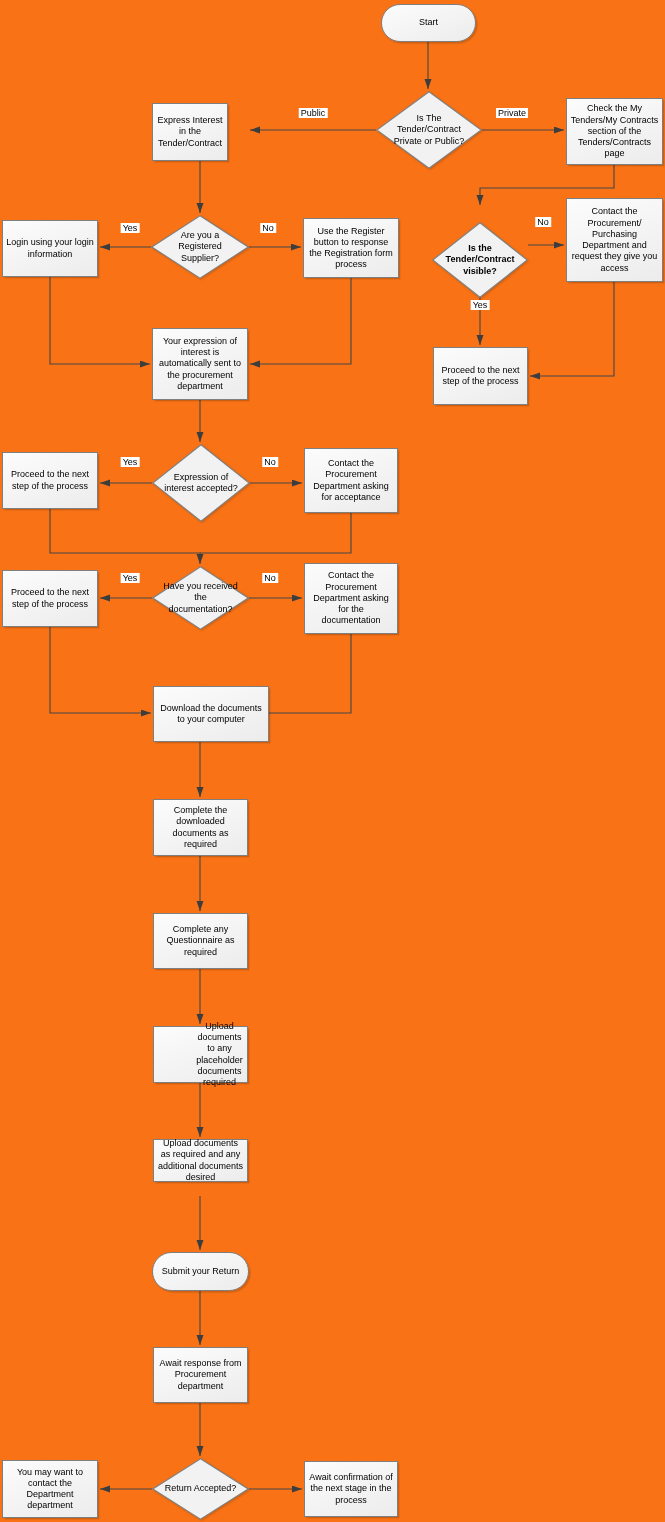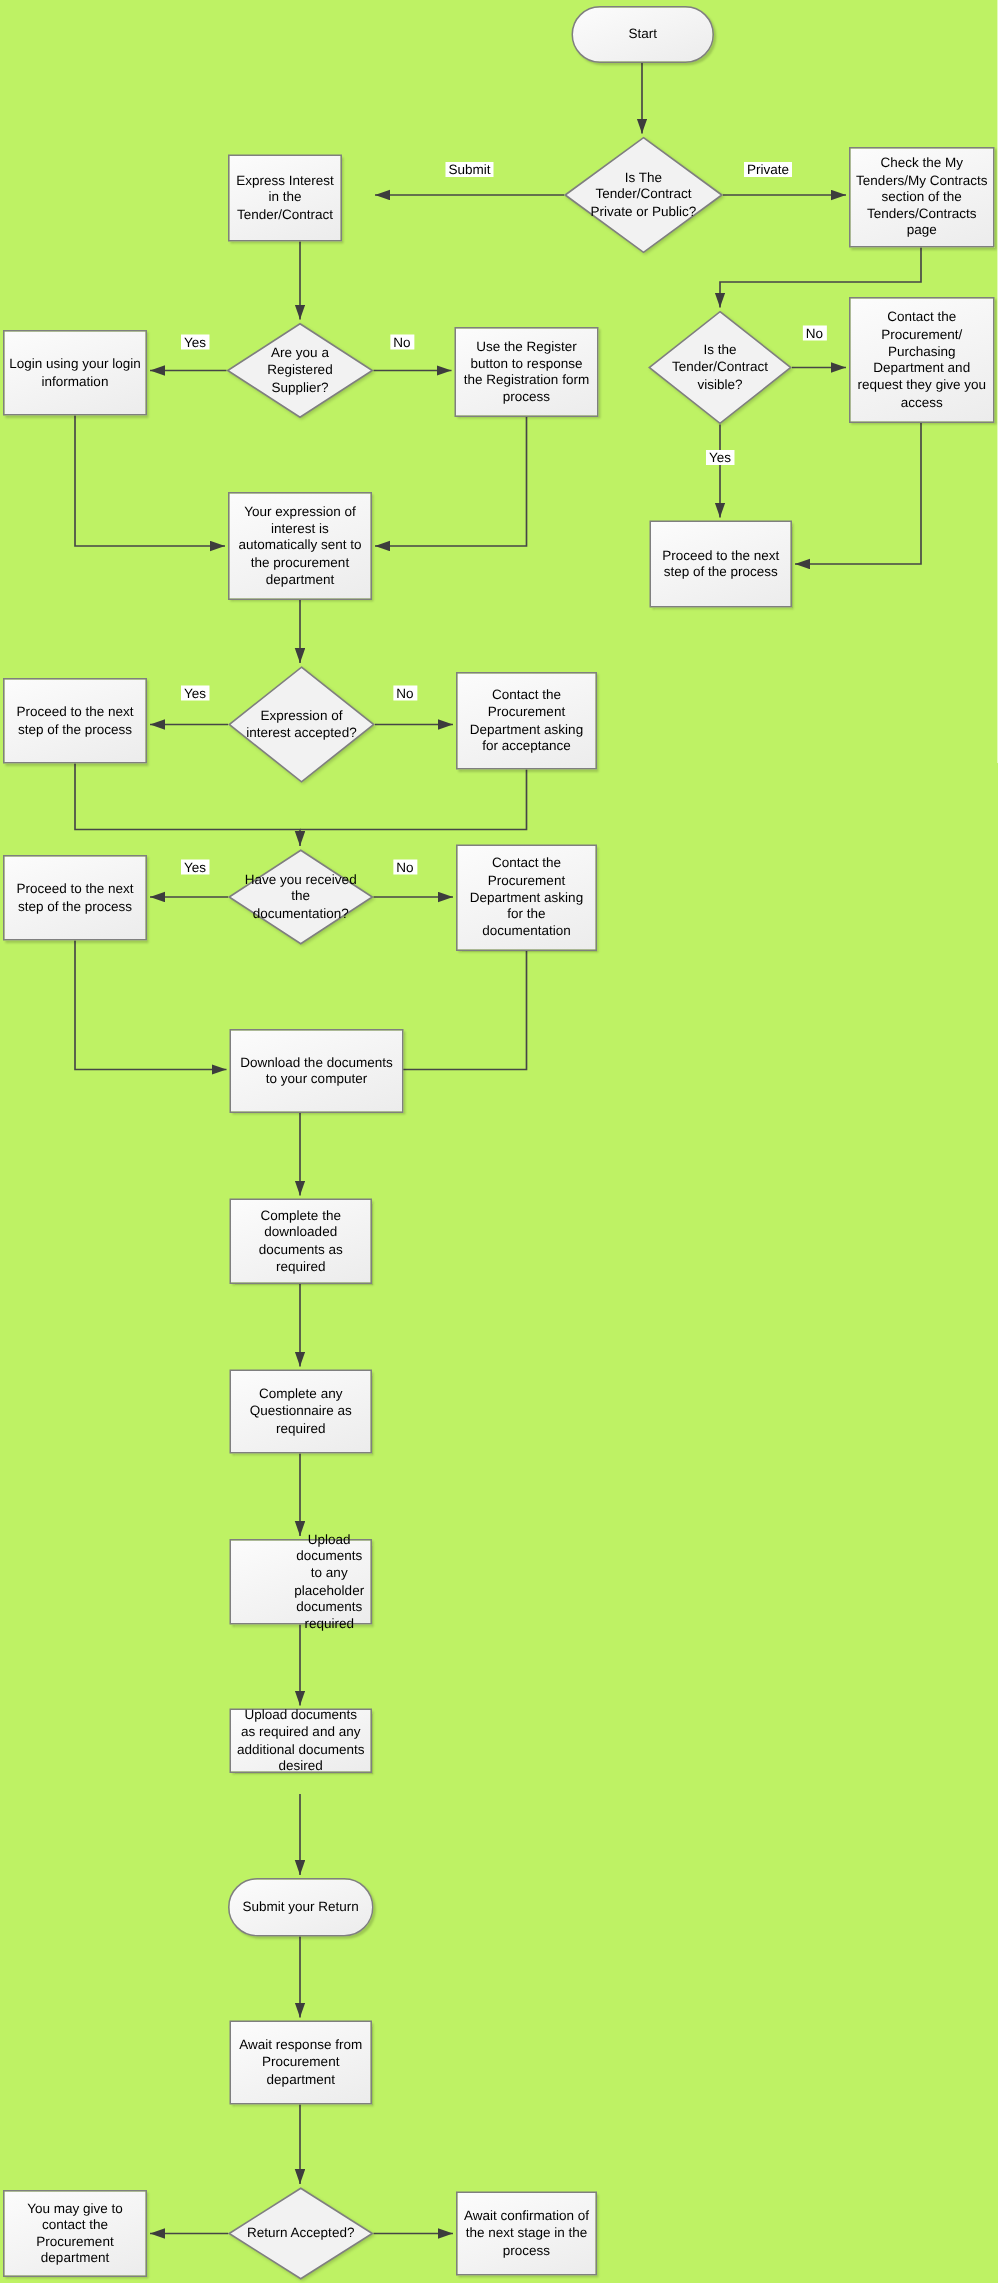--- a/index.html
+++ b/index.html
@@ -1,17 +1,17 @@
 <!DOCTYPE html>
 <html><head>
 <meta charset="utf-8">
 <style>
   html,body{margin:0;padding:0;background:#ffffff;}
   .canvas{
-    position:relative;width:665px;height:1522px;background:#bef264;overflow:hidden;
+    position:relative;width:665px;height:1522px;background:#f97316;overflow:hidden;
     font-family:"Liberation Sans", sans-serif;
   }
   #connector-layer{position:absolute;left:0;top:0;width:665px;height:1522px;}
   .connector{fill:none;stroke:#464646;stroke-width:1.1;}
   .node{
     position:absolute;display:flex;align-items:center;justify-content:center;
     text-align:center;font-size:9px;line-height:1.25;color:#000;
     box-sizing:border-box;
   }
   .node.process,.node.terminator{
@@ -94,21 +94,21 @@
       </div>
       <div class="node process" style="left: 2px; top: 220px; width: 96px; height: 57px;">
         <span class="label">Login using your login information</span>
       </div>
       <div class="node process" style="left: 303px; top: 218px; width: 96px; height: 60px;">
         <span class="label">Use the Register button to response the Registration form process</span>
       </div>
       <div class="node process" style="left: 152px; top: 328px; width: 96px; height: 72px;">
         <span class="label">Your expression of interest is automatically sent to the procurement department</span>
       </div>
-      <div class="node decision" style="left: 432px; top: 207px; width: 96px; height: 76px;">
+      <div class="node decision" style="left: 432px; top: 222px; width: 96px; height: 76px; font-weight: bold;">
         <svg width="96" height="76" viewBox="0 0 96 76">
           <polygon class="diamond" points="48,0.8 95.2,38 48,75.2 0.8,38"></polygon>
         </svg>
         <span class="label">Is the Tender/Contract visible?</span>
       </div>
       <div class="node process" style="left: 566px; top: 198px; width: 97px; height: 84px;">
         <span class="label">Contact the Procurement/ Purchasing Department and request they give you access</span>
       </div>
       <div class="node process" style="left: 433px; top: 347px; width: 95px; height: 58px;">
         <span class="label">Proceed to the next step of the process</span>
@@ -158,28 +158,28 @@
       <div class="node process" style="left: 153px; top: 1347px; width: 95px; height: 56px;">
         <span class="label">Await response from Procurement department</span>
       </div>
       <div class="node decision" style="left: 152px; top: 1458px; width: 97px; height: 62px;">
         <svg width="97" height="62" viewBox="0 0 97 62">
           <polygon class="diamond" points="48.5,0.8 96.2,31 48.5,61.2 0.8,31"></polygon>
         </svg>
         <span class="label">Return Accepted?</span>
       </div>
       <div class="node process" style="left: 2px; top: 1460px; width: 96px; height: 58px;">
-        <span class="label">You may give to contact the Procurement department</span>
+        <span class="label">You may want to contact the Department department</span>
       </div>
       <div class="node process" style="left: 304px; top: 1461px; width: 94px; height: 56px;">
         <span class="label">Await confirmation of the next stage in the process</span>
       </div>
     </div>
   <div id="label-layer">
-      <span class="edge-label" style="left: 313px; top: 113px;">Submit</span>
+      <span class="edge-label" style="left: 313px; top: 113px;">Public</span>
       <span class="edge-label" style="left: 512px; top: 113px;">Private</span>
       <span class="edge-label" style="left: 130px; top: 228px;">Yes</span>
       <span class="edge-label" style="left: 268px; top: 228px;">No</span>
       <span class="edge-label" style="left: 543px; top: 222px;">No</span>
       <span class="edge-label" style="left: 480px; top: 305px;">Yes</span>
       <span class="edge-label" style="left: 130px; top: 462px;">Yes</span>
       <span class="edge-label" style="left: 270px; top: 462px;">No</span>
       <span class="edge-label" style="left: 130px; top: 578px;">Yes</span>
       <span class="edge-label" style="left: 270px; top: 578px;">No</span>
     </div>

